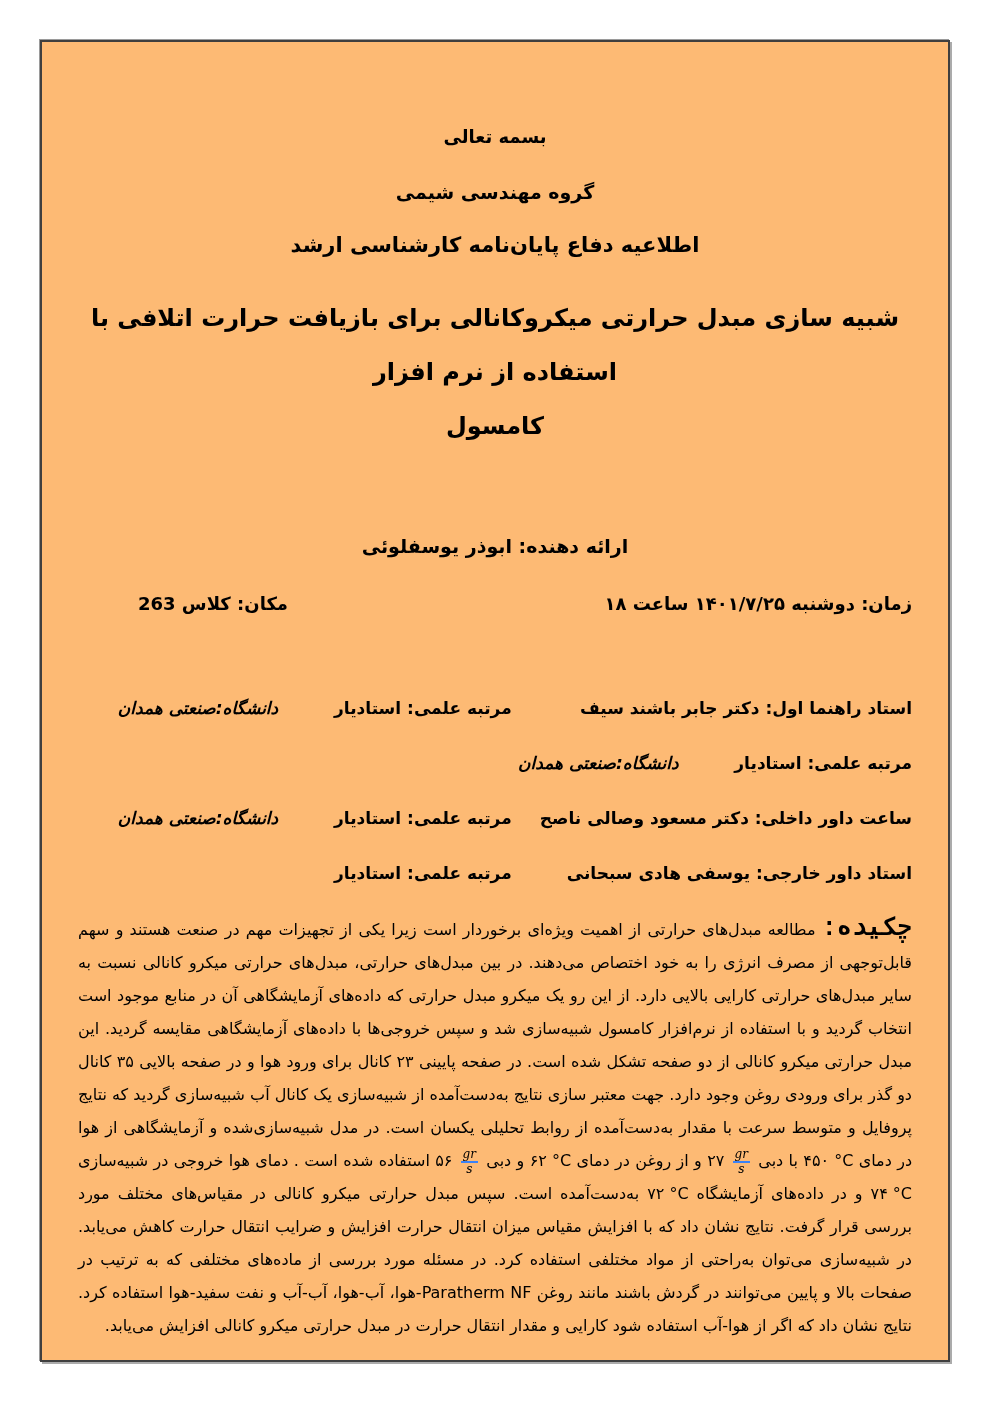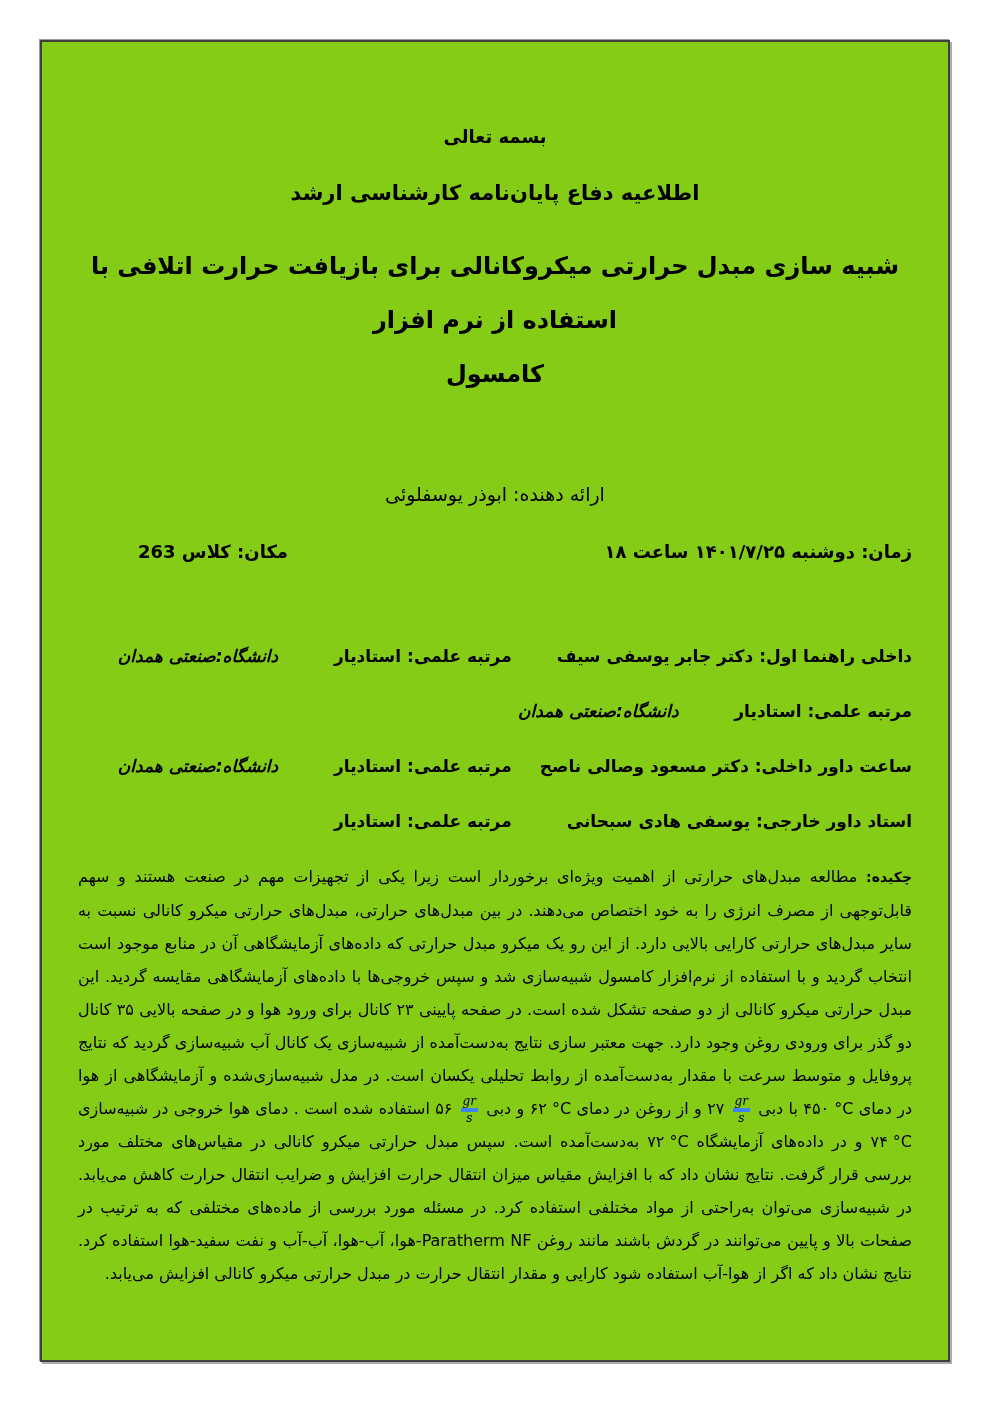--- a/index.html
+++ b/index.html
@@ -4,84 +4,85 @@
 <style>
   html,body{margin:0;padding:0;background:#ffffff;}
   body{
     width:992px;height:1404px;position:relative;
     font-family:"DejaVu Sans",sans-serif;color:#000;
   }
   .page-frame{
     position:absolute;left:40px;top:40px;width:910px;height:1322px;
     box-sizing:border-box;border:2px solid #3f3f3f;
     box-shadow:2px 2px 0 #ababab, -1px -1px 0 #9a9a9a;
-    background:#84cc16;
+    background:#fdba74;
     padding:84px 36px 30px 36px;
     direction:rtl;
   }
   .center{text-align:center;}
   .h-besmele{font-size:18px;font-weight:700;margin:0 0 34px 0;}
   .h-dept{font-size:19px;font-weight:700;margin:0 0 30px 0;}
   .h-announce{font-size:21px;font-weight:700;margin:12px 0 34px 0;}
   .h-title{font-size:24px;font-weight:700;line-height:54px;margin:0 0 82px 0;}
-  .h-presenter{font-size:19px;font-weight:400;margin:0 0 36px 0;}
+  .h-presenter{font-size:19px;font-weight:700;margin:0 0 36px 0;}
   .time-row{
     display:flex;justify-content:space-between;align-items:baseline;
     font-size:18px;font-weight:700;margin:0 0 78px 0;
     padding-left:60px;
   }
   .committee{margin:0 0 22px 0;}
   .committee-row{
     display:flex;align-items:baseline;
     font-size:17px;font-weight:700;
     margin-bottom:23px;line-height:32px;
   }
   .committee-row .c1{width:48%;}
   .committee-row .c2{width:28%;}
   .committee-row .c3{width:24%;font-style:italic;}
   .abstract{
     font-size:16px;line-height:33px;text-align:justify;
     margin:0;font-weight:400;
   }
-  .abstract .abstract-label{font-size:14px;font-weight:700;}
+  .abstract .abstract-label{font-size:25px;font-weight:700;font-family:Liberation Mono, monospace;}
   .ltr-unit{direction:ltr;unicode-bidi:isolate;display:inline-block;}
   .frac{
     display:inline-block;vertical-align:middle;text-align:center;
     font-style:italic;font-family:"DejaVu Serif",serif;
     font-size:12px;line-height:1.05;margin:0 3px;
   }
-  .frac .num{display:block;border-bottom:4px solid #3b82f6;padding:0 2px;}
+  .frac .num{display:block;border-bottom:2px solid #3b82f6;padding:0 2px;}
   .frac .den{display:block;padding:0 2px;}
 </style>
 </head>
 <body>
 
 <div class="page-frame">
 
   <div class="center h-besmele">بسمه تعالی</div>
 
+  <div class="center h-dept">گروه مهندسی شیمی</div>
 
   <div class="center h-announce">اطلاعیه دفاع پایان‌نامه کارشناسی ارشد</div>
 
   <div class="center h-title">
     <span>شبیه سازی مبدل حرارتی میکروکانالی برای بازیافت حرارت اتلافی با استفاده از نرم افزار</span><br>
     <span>کامسول</span>
   </div>
 
   <div class="center h-presenter">ارائه دهنده: ابوذر یوسفلوئی</div>
 
   <div class="time-row">
     <span>زمان: دوشنبه ۱۴۰۱/۷/۲۵ ساعت ۱۸</span>
     <span>مکان: کلاس 263</span>
   </div>
 
   <div class="committee" id="committee">
 
       <div class="committee-row">
-        <span class="c1">داخلی راهنما اول:  دکتر جابر یوسفی سیف</span>
+        <span class="c1">استاد راهنما اول:  دکتر جابر باشند سیف</span>
         <span class="c2">مرتبه علمی: استادیار</span>
         <span class="c3">دانشگاه:صنعتی همدان</span>
       </div>
 
       <div class="committee-row">
         <span class="c2">مرتبه علمی: استادیار</span>
         <span class="c3">دانشگاه:صنعتی همدان</span>
       </div>
 
       <div class="committee-row">

